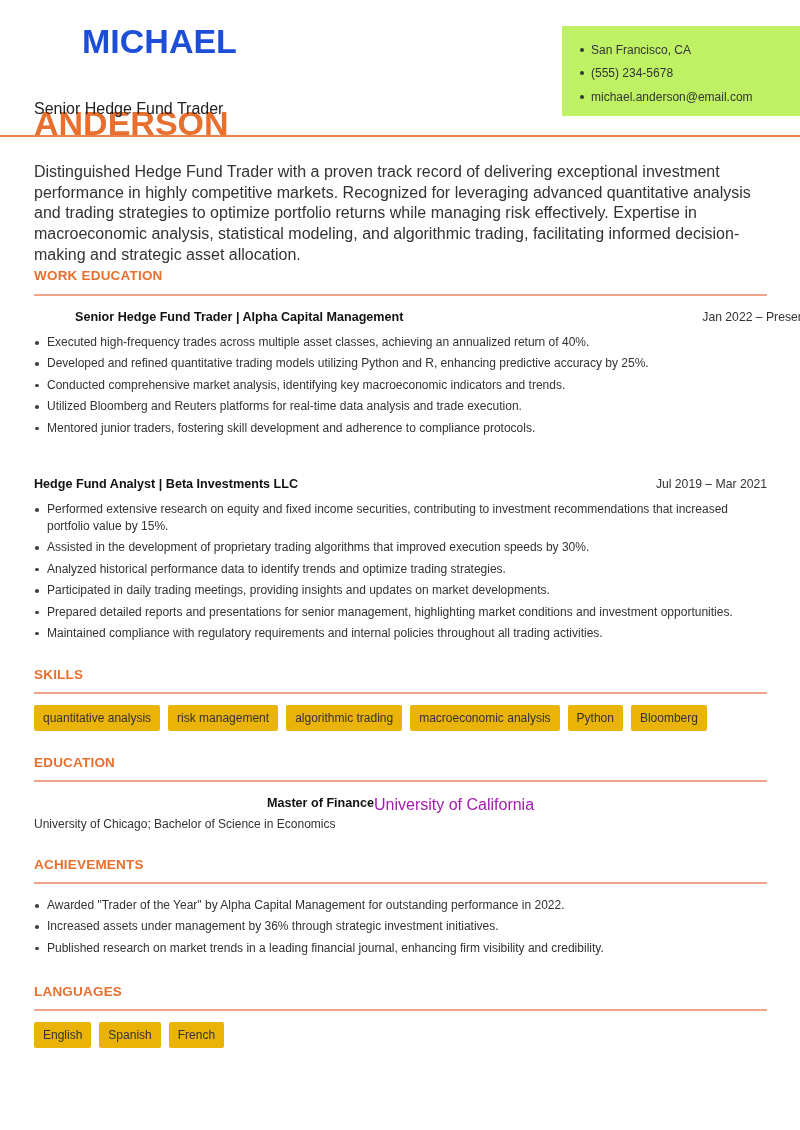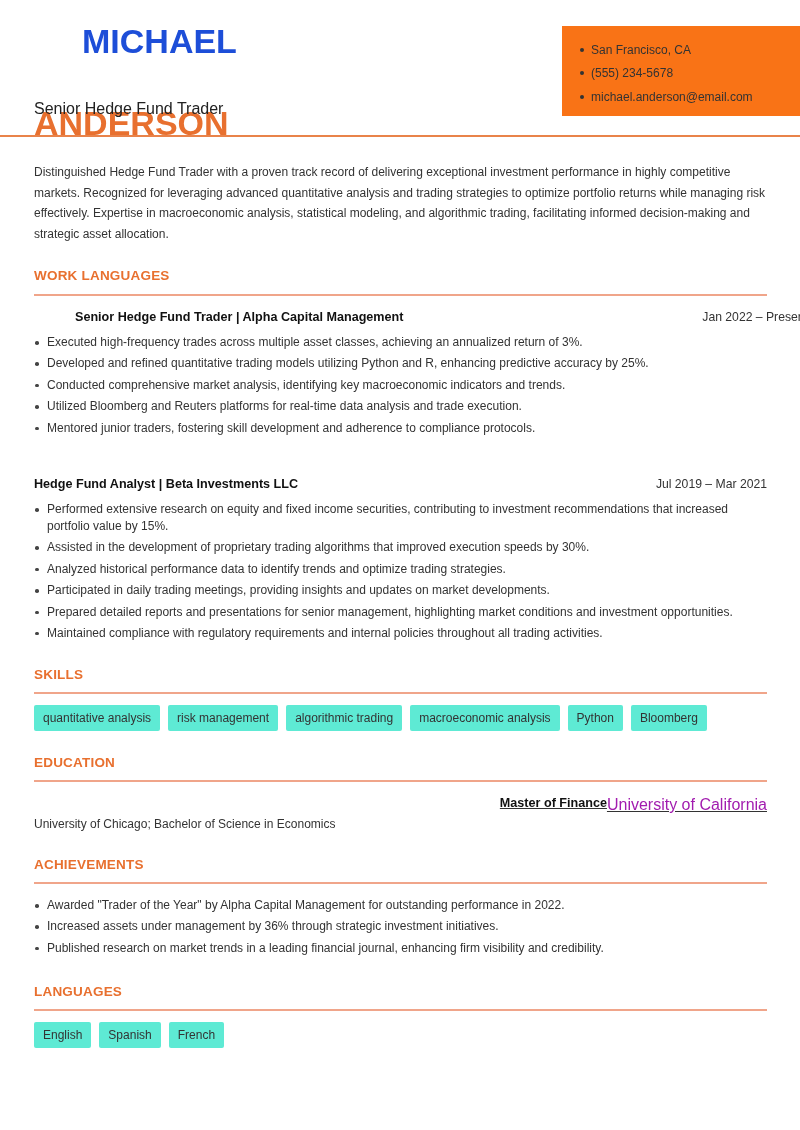--- a/index.html
+++ b/index.html
@@ -4,41 +4,41 @@
 <style>
   * { box-sizing: border-box; margin: 0; padding: 0; }
   html, body { width: 800px; height: 1130px; background: #ffffff; }
   body { font-family: "Liberation Sans", "DejaVu Sans", sans-serif; color: #333333; position: relative; overflow: hidden; }
 
   .header { position: relative; height: 137px; border-bottom: 2px solid #e9834a; }
   .name-first { position: absolute; left: 34px; top: 22px; font-size: 34px; font-weight: bold; color: #1d4ed8; letter-spacing: 0px; line-height: 38px; margin-left: 48px; }
   .name-last { position: absolute; left: 34px; top: 56px; font-size: 34px; font-weight: bold; color: #e8702f; line-height: 38px; margin-top: 48px; }
   .job-title { position: absolute; left: 34px; top: 100px; font-size: 16px; color: #222222; }
 
-  .contact-box { position: absolute; left: 562px; top: 26px; width: 238px; height: 90px; background: #f97316; padding: 12px 0 0 18px; }
+  .contact-box { position: absolute; left: 562px; top: 26px; width: 238px; height: 90px; background: #bef264; padding: 12px 0 0 18px; }
   .contact-item { font-size: 12px; color: #333333; height: 23.5px; display: flex; align-items: center; }
   .bullet { display: inline-block; width: 4px; height: 4px; border-radius: 50%; background: #333; margin-right: 7px; flex-shrink: 0; }
 
-  .summary { position: absolute; left: 34px; top: 162px; width: 735px; font-size: 12px; line-height: 20.7px; color: #333333; }
+  .summary { position: absolute; left: 34px; top: 162px; width: 735px; font-size: 16px; line-height: 20.7px; color: #333333; }
 
   .section-title { position: absolute; left: 34px; font-size: 13.5px; font-weight: bold; color: #e8702f; letter-spacing: 0.2px; }
   .section-rule { position: absolute; left: 34px; width: 733px; height: 2px; background: #f0a58a; }
 
   .job-head { position: absolute; left: 34px; width: 733px; display: flex; justify-content: space-between; font-size: 12.6px; }
   .job-head .role { font-weight: bold; color: #111111; }
   .job-head .dates { color: #333333; font-size: 12.2px; }
 
   .bullets { position: absolute; left: 34px; width: 733px; list-style: none; }
   .bullets li { position: relative; padding-left: 13px; font-size: 12px; line-height: 17px; color: #333333; margin-bottom: 4.4px; }
   .bullets li::before { content: ""; position: absolute; left: 1px; top: 7px; width: 3.5px; height: 3.5px; border-radius: 50%; background: #444; }
 
   .tags { position: absolute; left: 34px; display: flex; gap: 8px; }
-  .tag { background: #5eead4; font-size: 12px; color: #333333; padding: 0 9px; height: 26px; display: flex; align-items: center; border-radius: 2px; }
+  .tag { background: #eab308; font-size: 12px; color: #333333; padding: 0 9px; height: 26px; display: flex; align-items: center; border-radius: 2px; }
 
-  .edu-head { position: absolute; left: 34px; width: 733px; display: flex; justify-content: flex-end; text-decoration: underline; }
+  .edu-head { position: absolute; left: 34px; width: 733px; display: flex; justify-content: center; }
   .edu-head .degree { font-weight: bold; font-size: 12.6px; color: #111111; }
   .edu-head .school { font-size: 16px; color: #a21caf; }
   .edu-detail { position: absolute; left: 34px; font-size: 12px; color: #333333; }
 </style>
 </head>
 <body>
 
 <div class="header">
   <div class="name-first">MICHAEL</div>
   <div class="name-last">ANDERSON</div>
@@ -54,29 +54,29 @@
       </div>
     <div class="contact-item">
         <span class="bullet"></span>
         <span>michael.anderson@email.com</span>
       </div>
   </div>
 </div>
 
 <p class="summary">Distinguished Hedge Fund Trader with a proven track record of delivering exceptional investment performance in highly competitive markets. Recognized for leveraging advanced quantitative analysis and trading strategies to optimize portfolio returns while managing risk effectively. Expertise in macroeconomic analysis, statistical modeling, and algorithmic trading, facilitating informed decision-making and strategic asset allocation.</p>
 
-<div class="section-title" style="top:268px;">WORK LANGUAGES</div>
+<div class="section-title" style="top:268px;">WORK EDUCATION</div>
 <div class="section-rule" style="top:294px;"></div>
 
 <div class="job-head" style="top:310px;margin-left:41px;">
   <span class="role">Senior Hedge Fund Trader | Alpha Capital Management</span>
   <span class="dates">Jan 2022 – Present</span>
 </div>
 <ul class="bullets" style="top:334px;">
-  <li>Executed high-frequency trades across multiple asset classes, achieving an annualized return of 3%.</li>
+  <li>Executed high-frequency trades across multiple asset classes, achieving an annualized return of 40%.</li>
   <li>Developed and refined quantitative trading models utilizing Python and R, enhancing predictive accuracy by 25%.</li>
   <li>Conducted comprehensive market analysis, identifying key macroeconomic indicators and trends.</li>
   <li>Utilized Bloomberg and Reuters platforms for real-time data analysis and trade execution.</li>
   <li>Mentored junior traders, fostering skill development and adherence to compliance protocols.</li>
 </ul>
 
 <div class="job-head" style="top:477px;align-items:center;">
   <span class="role">Hedge Fund Analyst | Beta Investments LLC</span>
   <span class="dates">Jul 2019 – Mar 2021</span>
 </div>

